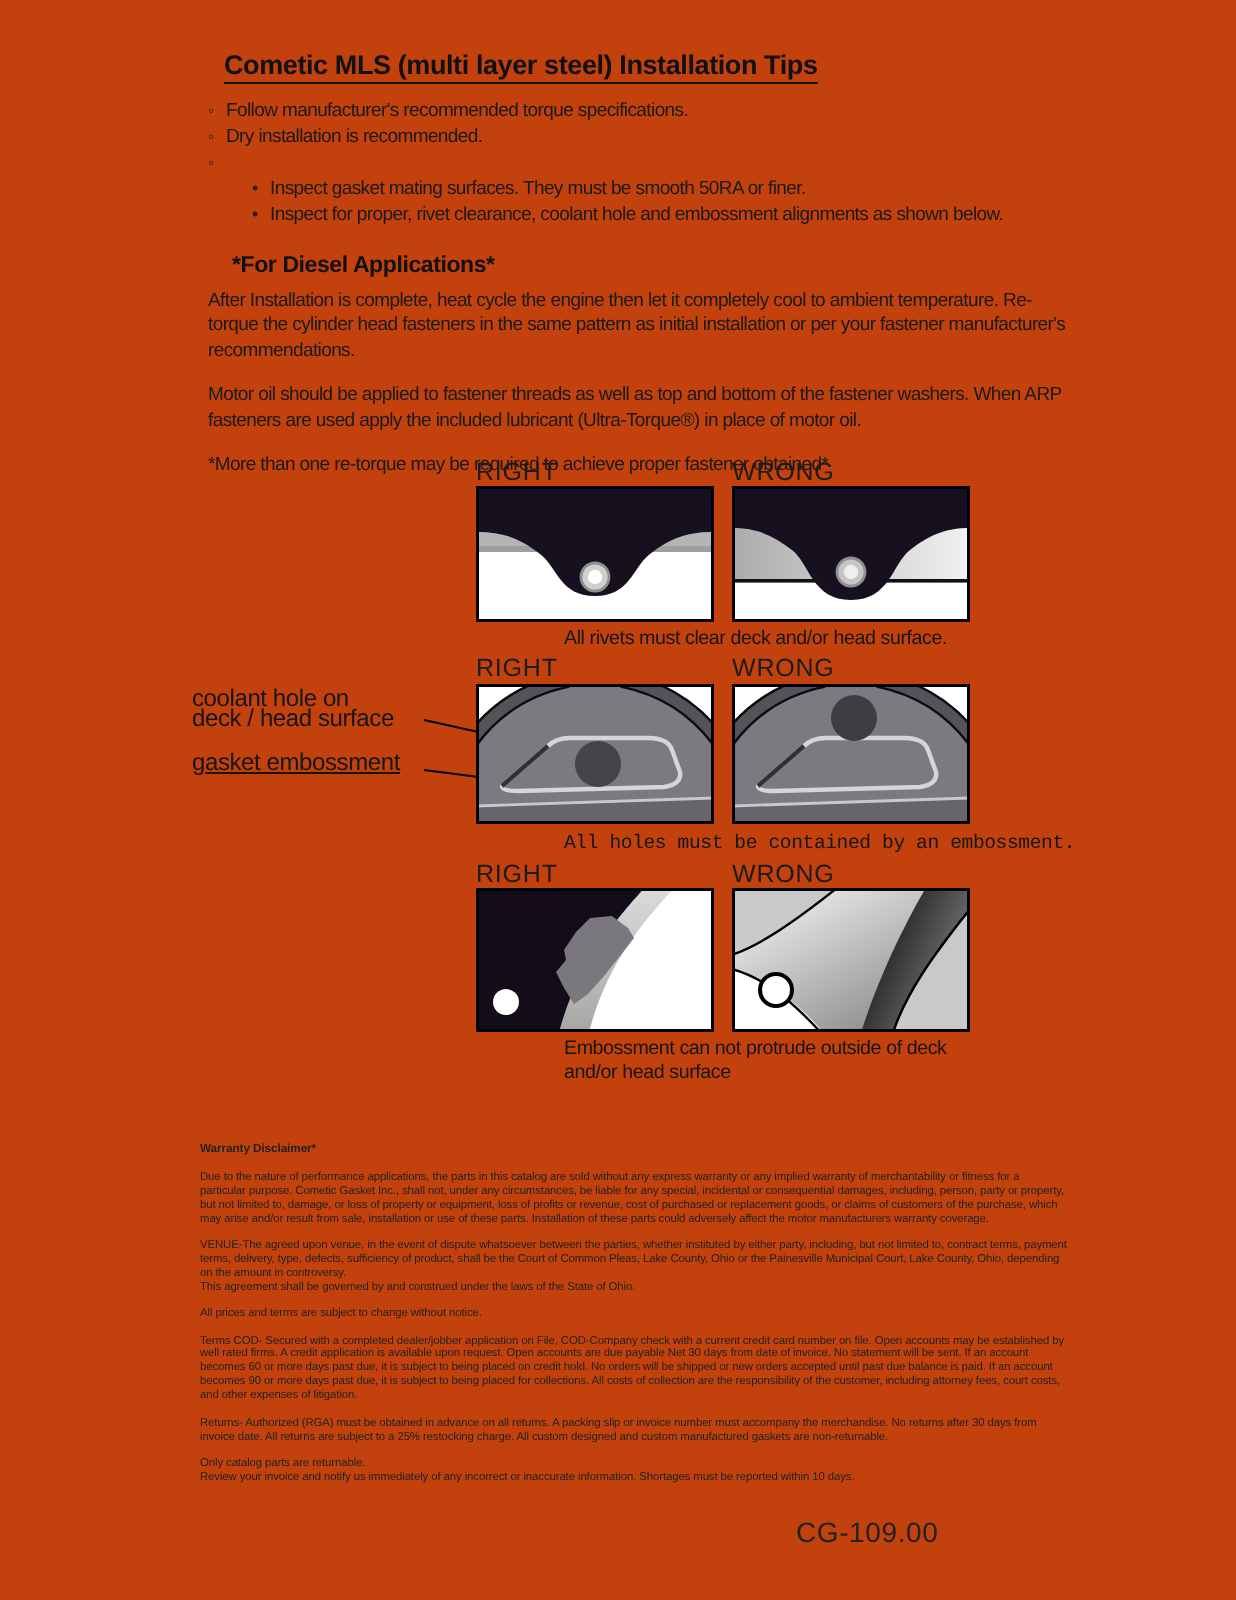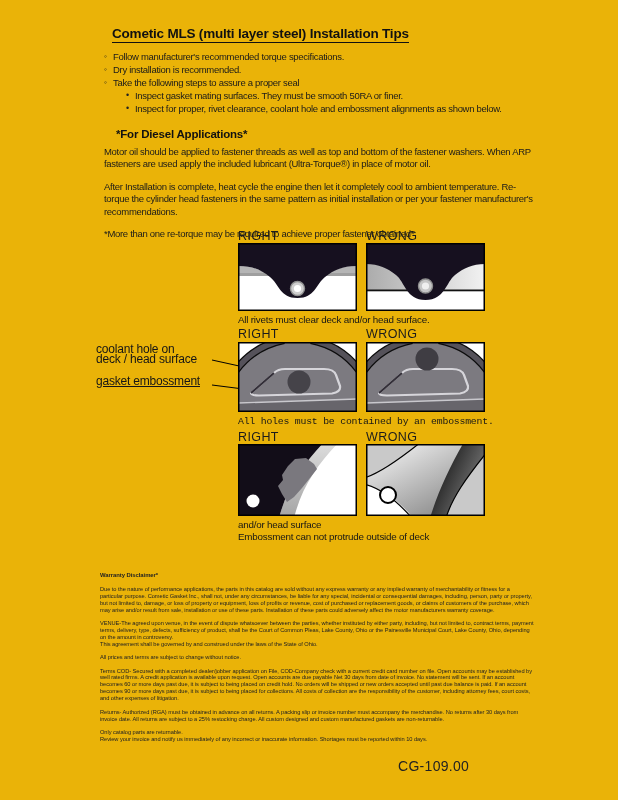--- a/index.html
+++ b/index.html
@@ -1,37 +1,37 @@
 <!DOCTYPE html>
 <html><head>
 <meta charset="utf-8">
 <style>
   html,body{margin:0;padding:0;background:#e8e8e8;}
   .page{
-    position:relative;width:618px;height:800px;background:#eab308;overflow:hidden;
+    position:relative;width:618px;height:800px;background:#c2410c;overflow:hidden;
     font-family:"Liberation Sans","DejaVu Sans",sans-serif;color:#1a1a1a;
     margin:0 auto;
   }
   
   .main-text{position:absolute;left:104px;top:24px;width:432px;}
   .doc-title{
     display:inline-block;font-size:13.5px;font-weight:bold;color:#111;
     border-bottom:1.5px solid #111;padding-bottom:1px;margin:0 0 7px 8px;
     letter-spacing:-0.2px;
   }
   .bullet-row{display:flex;line-height:13px;font-size:9.5px;letter-spacing:-0.3px;}
   .bullet-row .marker{width:9px;flex:none;font-size:8.5px;color:#222;}
   .bullet-row.sub{margin-left:22px;}
   .bullet-row.sub .marker{font-size:9px;}
   .section-heading{font-size:11.5px;font-weight:bold;color:#111;margin:13px 0 6px 12px;letter-spacing:-0.2px;}
   .para{font-size:9.5px;line-height:12.4px;letter-spacing:-0.3px;margin:0 0 10px 0;width:430px;}
   
   .rw-label{position:absolute;font-size:12.5px;color:#1c1c1c;letter-spacing:0.4px;text-align:left;width:119px;}
   .fig-box{position:absolute;width:119px;}
-  .fig-caption{position:absolute;font-size:9.8px;letter-spacing:-0.2px;color:#161616;line-height:11.5px;}
+  .fig-caption{position:absolute;font-size:9.8px;letter-spacing:-0.2px;color:#161616;line-height:11.5px;margin-left:44px;}
   .annot{position:absolute;font-size:12px;letter-spacing:-0.2px;color:#161616;width:114px;line-height:10px;}
   .leader-svg{position:absolute;left:208px;top:353px;pointer-events:none;}
   
   .fine-print{position:absolute;left:100px;top:572px;width:434px;font-size:5.7px;line-height:6.9px;letter-spacing:-0.05px;color:#222;}
   .fine-print .fp-heading{font-weight:bold;font-size:5.9px;margin-bottom:7px;}
   .fp-block{margin-bottom:6.5px;}
   .doc-number{position:absolute;left:398px;top:758px;font-size:14px;color:#222;letter-spacing:0.3px;}
 </style>
 </head>
 <body>
@@ -44,34 +44,33 @@
     <div class="bullet-row">
       <span class="marker">◦</span>
       <span>Follow manufacturer's recommended torque specifications.</span>
     </div>
     <div class="bullet-row">
       <span class="marker">◦</span>
       <span>Dry installation is recommended.</span>
     </div>
     <div class="bullet-row">
       <span class="marker">◦</span>
-      <span>Take the following steps to assure a proper seal</span>
     </div>
     <div class="bullet-row sub">
       <span class="marker">•</span>
       <span>Inspect gasket mating surfaces.  They must be smooth 50RA or finer.</span>
     </div>
     <div class="bullet-row sub">
       <span class="marker">•</span>
       <span>Inspect for proper, rivet clearance, coolant hole and embossment alignments as shown below.</span>
     </div>
 
     <div class="section-heading">*For Diesel Applications*</div>
+    <div class="para">After Installation is complete, heat cycle the engine then let it completely cool to ambient temperature. Re-torque the cylinder head fasteners in the same pattern as initial installation or per your fastener manufacturer's recommendations.</div>
     <div class="para">Motor oil should be applied to fastener threads as well as top and bottom of the fastener washers. When ARP fasteners are used apply the included lubricant (Ultra-Torque®) in place of motor oil.</div>
-    <div class="para">After Installation is complete, heat cycle the engine then let it completely cool to ambient temperature. Re-torque the cylinder head fasteners in the same pattern as initial installation or per your fastener manufacturer's recommendations.</div>
     <div class="para">*More than one re-torque may be required to achieve proper fastener obtained*</div>
   </div>
 
   <div class="rw-label" style="left:238px;top:229px;">RIGHT</div>
   <div class="rw-label" style="left:366px;top:229px;">WRONG</div>
 
   <div class="fig-box" style="left:238px;top:243px;">
     <svg width="119" height="68" viewBox="0 0 119 68">
       <rect x="0" y="0" width="119" height="68" fill="#ffffff"></rect>
       <path d="M0,23 C15,23 22,26.5 32,33 L0,33 Z" fill="#b5b5b5"></path>
@@ -194,22 +193,22 @@
       <path d="M-2,40 C14,44 28,54 46,74" stroke="#000000" stroke-width="1.2" fill="none"></path>
       <path d="M55,-2 C30,18 12,30 -2,34" stroke="#000000" stroke-width="1.2" fill="none"></path>
       <path d="M98,-2 L121,-2 L121,8 C100,34 86,54 80,74 L64,74 C72,48 84,22 98,-2 Z" fill="url(#g3d)"></path>
       <path d="M121,8 C100,34 86,54 80,74" stroke="#000000" stroke-width="1.2" fill="none"></path>
       <circle cx="22" cy="51" r="8" fill="#ffffff" stroke="#000000" stroke-width="2"></circle>
       <rect x="0.75" y="0.75" width="117.5" height="70.5" fill="none" stroke="#000000" stroke-width="1.5"></rect>
     </svg>
   </div>
 
   <div class="fig-caption" style="left:238px;top:519px;width:260px;">
+    <div>Embossment can not protrude outside of deck</div>
     <div>and/or head surface</div>
-    <div>Embossment can not protrude outside of deck</div>
   </div>
 
   <div class="fine-print">
     <div class="fp-heading">Warranty Disclaimer*</div>
     <div class="fp-block">Due to the nature of performance applications, the parts in this catalog are sold without any express warranty or any implied warranty of merchantability or fitness for a particular purpose.  Cometic Gasket Inc., shall not, under any circumstances, be liable for any special, incidental or consequential damages, including, person, party or property, but not limited to, damage, or loss of property or equipment, loss of profits or revenue, cost of purchased or replacement goods, or claims of customers of the purchase, which may arise and/or result from sale, installation or use of these parts.  Installation of these parts could adversely affect the motor manufacturers warranty coverage.</div>
     <div class="fp-block">
       <div>VENUE-The agreed upon venue, in the event of dispute whatsoever between the parties, whether instituted by either party, including, but not limited to, contract terms, payment terms, delivery, type, defects, sufficiency of product, shall be the Court of Common Pleas, Lake County, Ohio or the Painesville Municipal Court, Lake County, Ohio, depending on the amount in controversy.</div>
       <div>This agreement shall be governed by and construed under the laws of the State of Ohio.</div>
     </div>
     <div class="fp-block">All prices and terms are subject to change without notice.</div>

